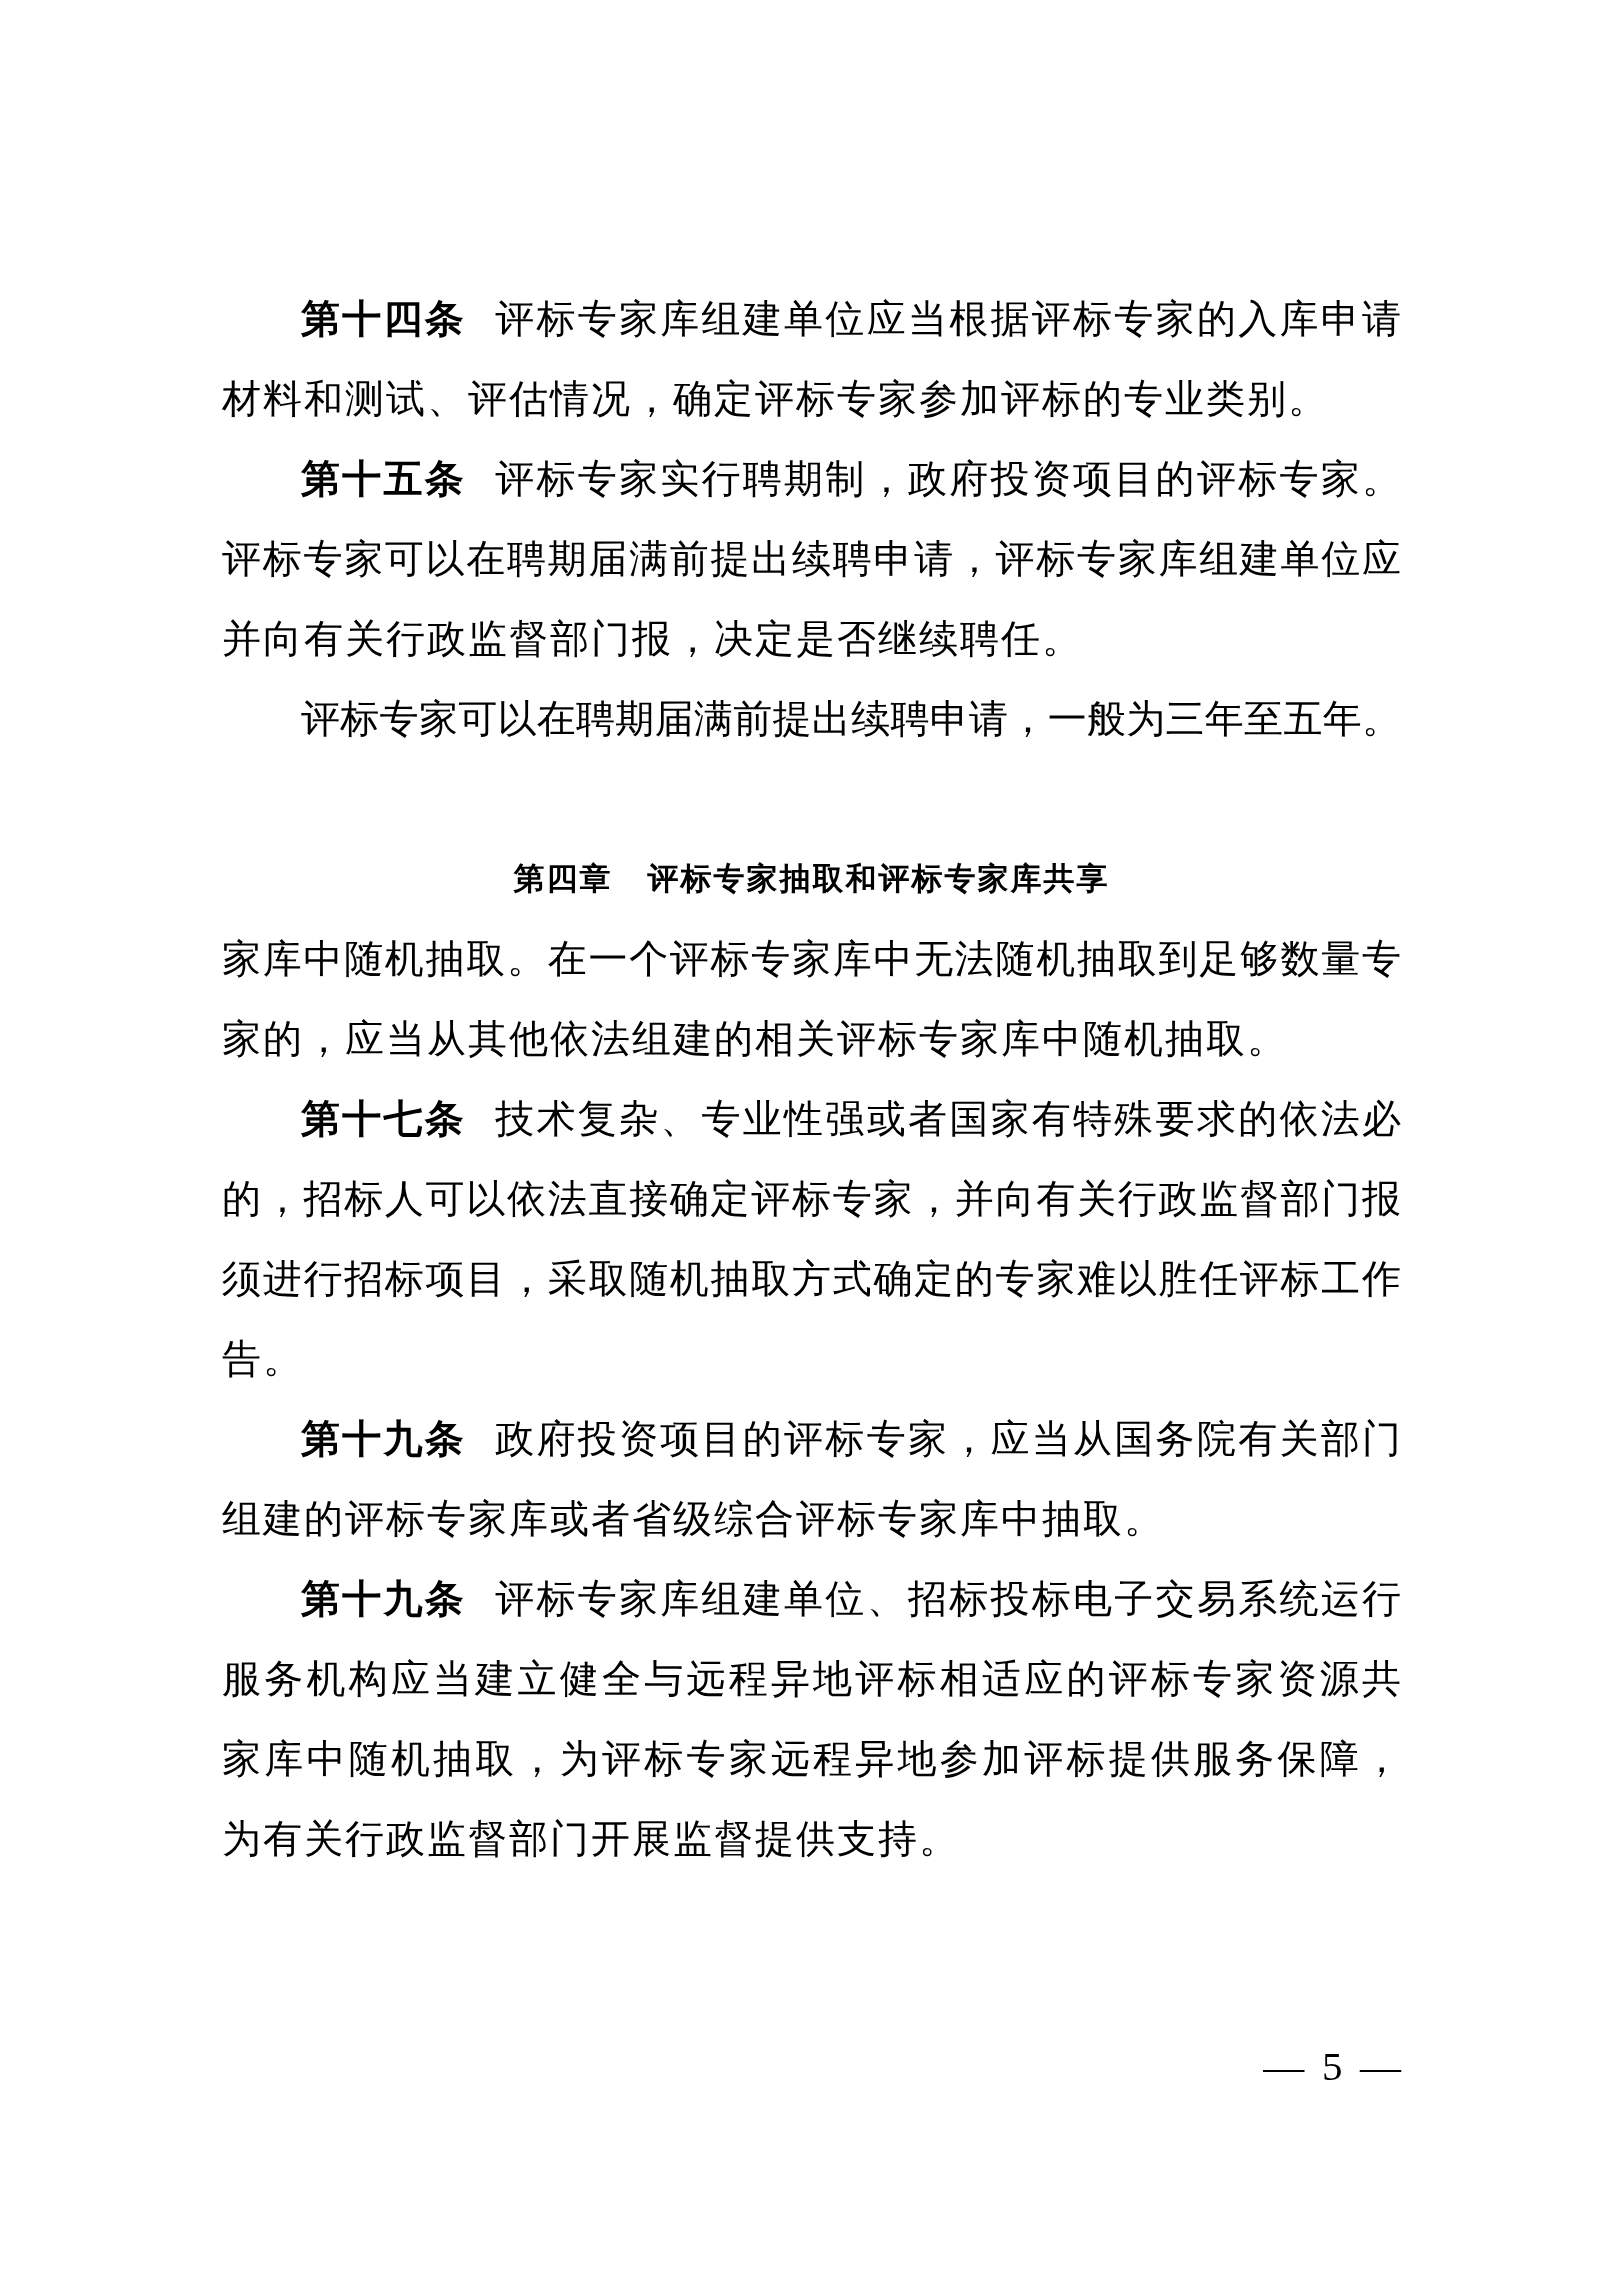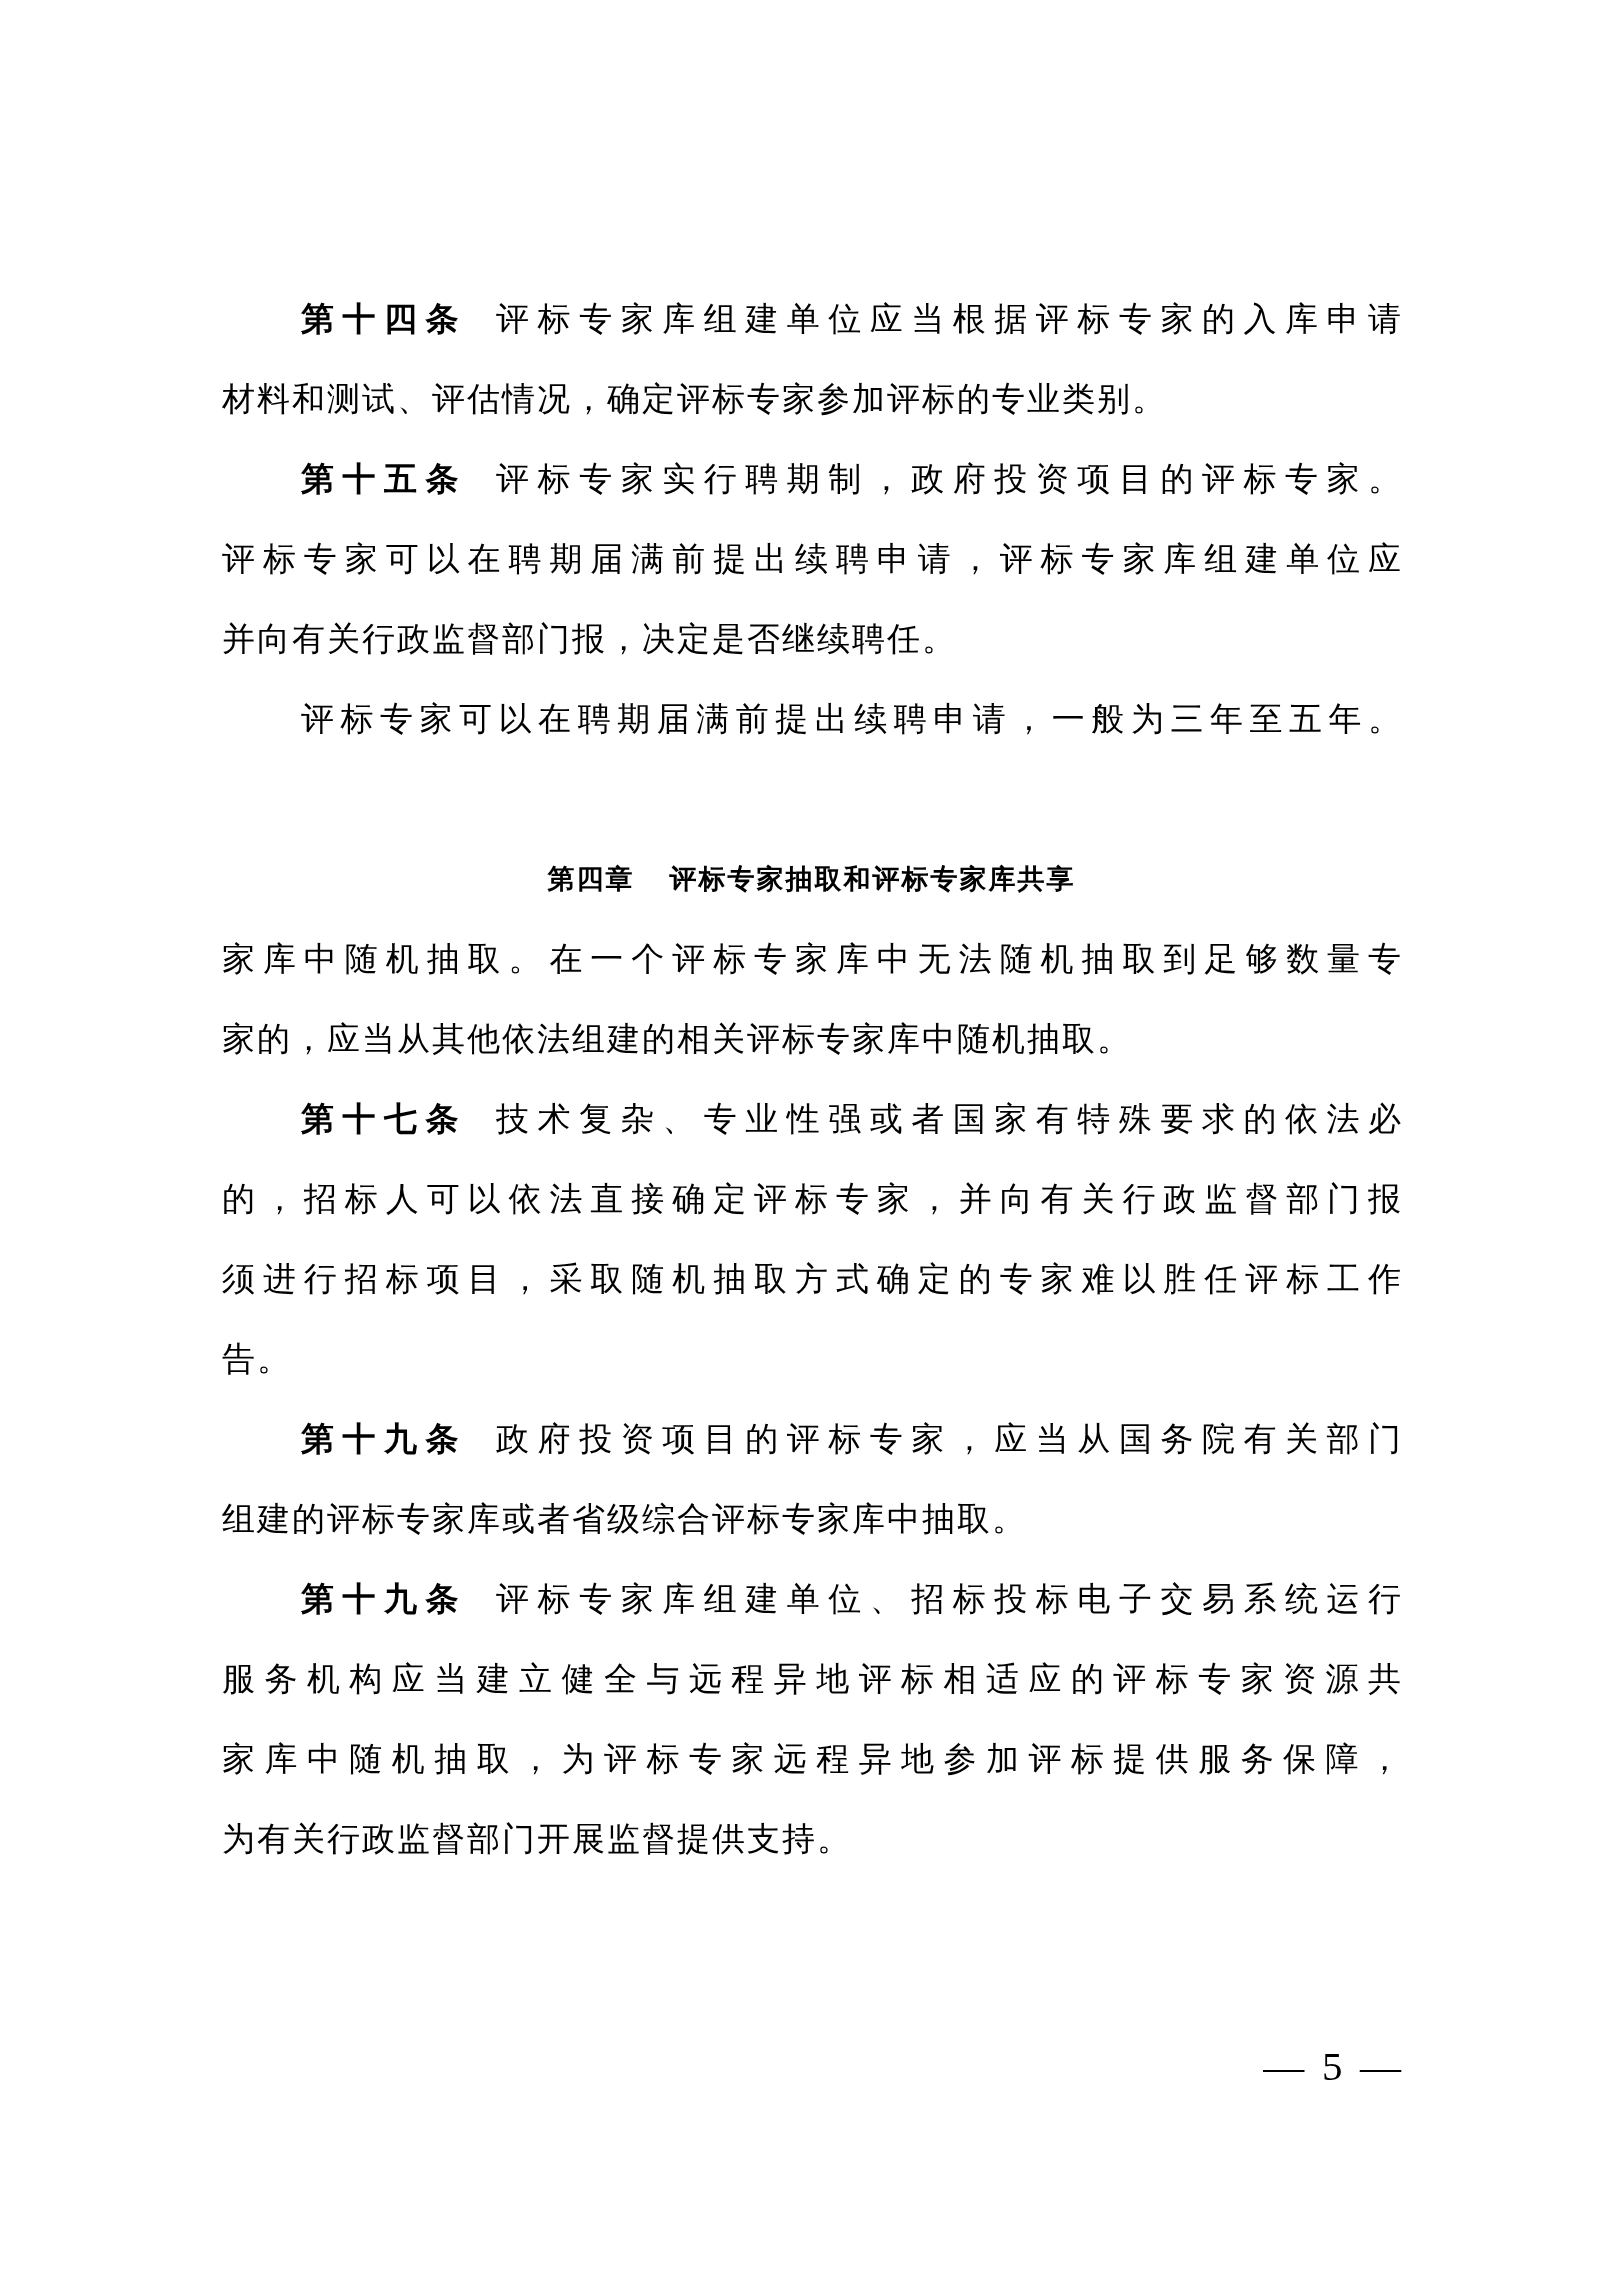--- a/index.html
+++ b/index.html
@@ -15,21 +15,21 @@
   }
   .content {
     position: absolute;
     left: 222px;
     top: 279px;
     width: 1179px;
   }
   .line {
     height: 80px;
     line-height: 80px;
-    font-size: 33px;
+    font-size: 39px;
     letter-spacing: 2px;
     white-space: nowrap;
   }
   .line.full {
     letter-spacing: 0;
     white-space: normal;
     text-align: justify;
     text-align-last: justify;
   }
   .line.indent { padding-left: 79px; }
@@ -38,21 +38,21 @@
     font-weight: bold;
     margin-right: 29px;
   }
   .spacer { height: 80px; }
   .heading {
     height: 80px;
     line-height: 80px;
     text-align: center;
     font-family: "Liberation Sans", "DejaVu Sans", sans-serif;
     font-weight: bold;
-    font-size: 27px;
+    font-size: 31px;
     letter-spacing: 2px;
   }
   .heading .chapter-number { margin-right: 35px; }
   .footer {
     position: absolute;
     top: 2037px;
     right: 220px;
     font-size: 41px;
     line-height: 59px;
     white-space: nowrap;

